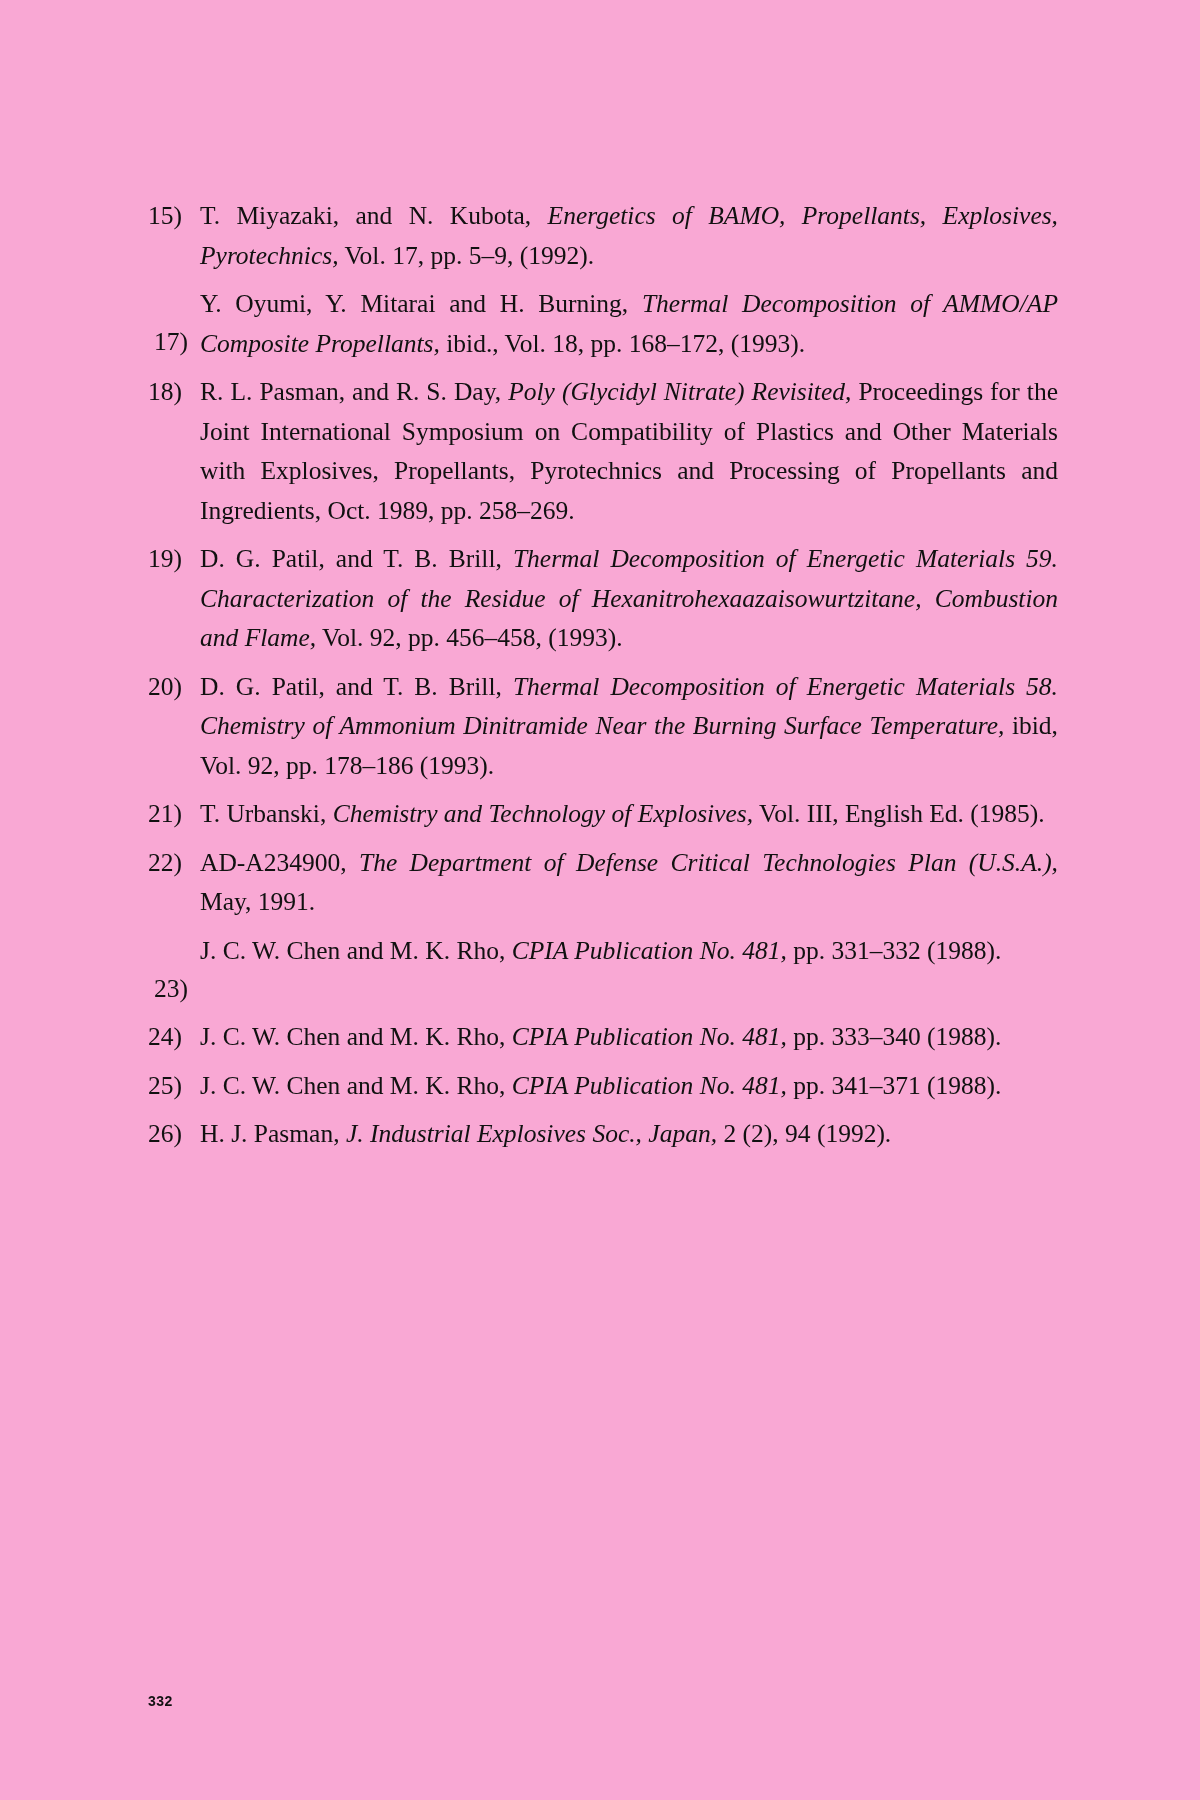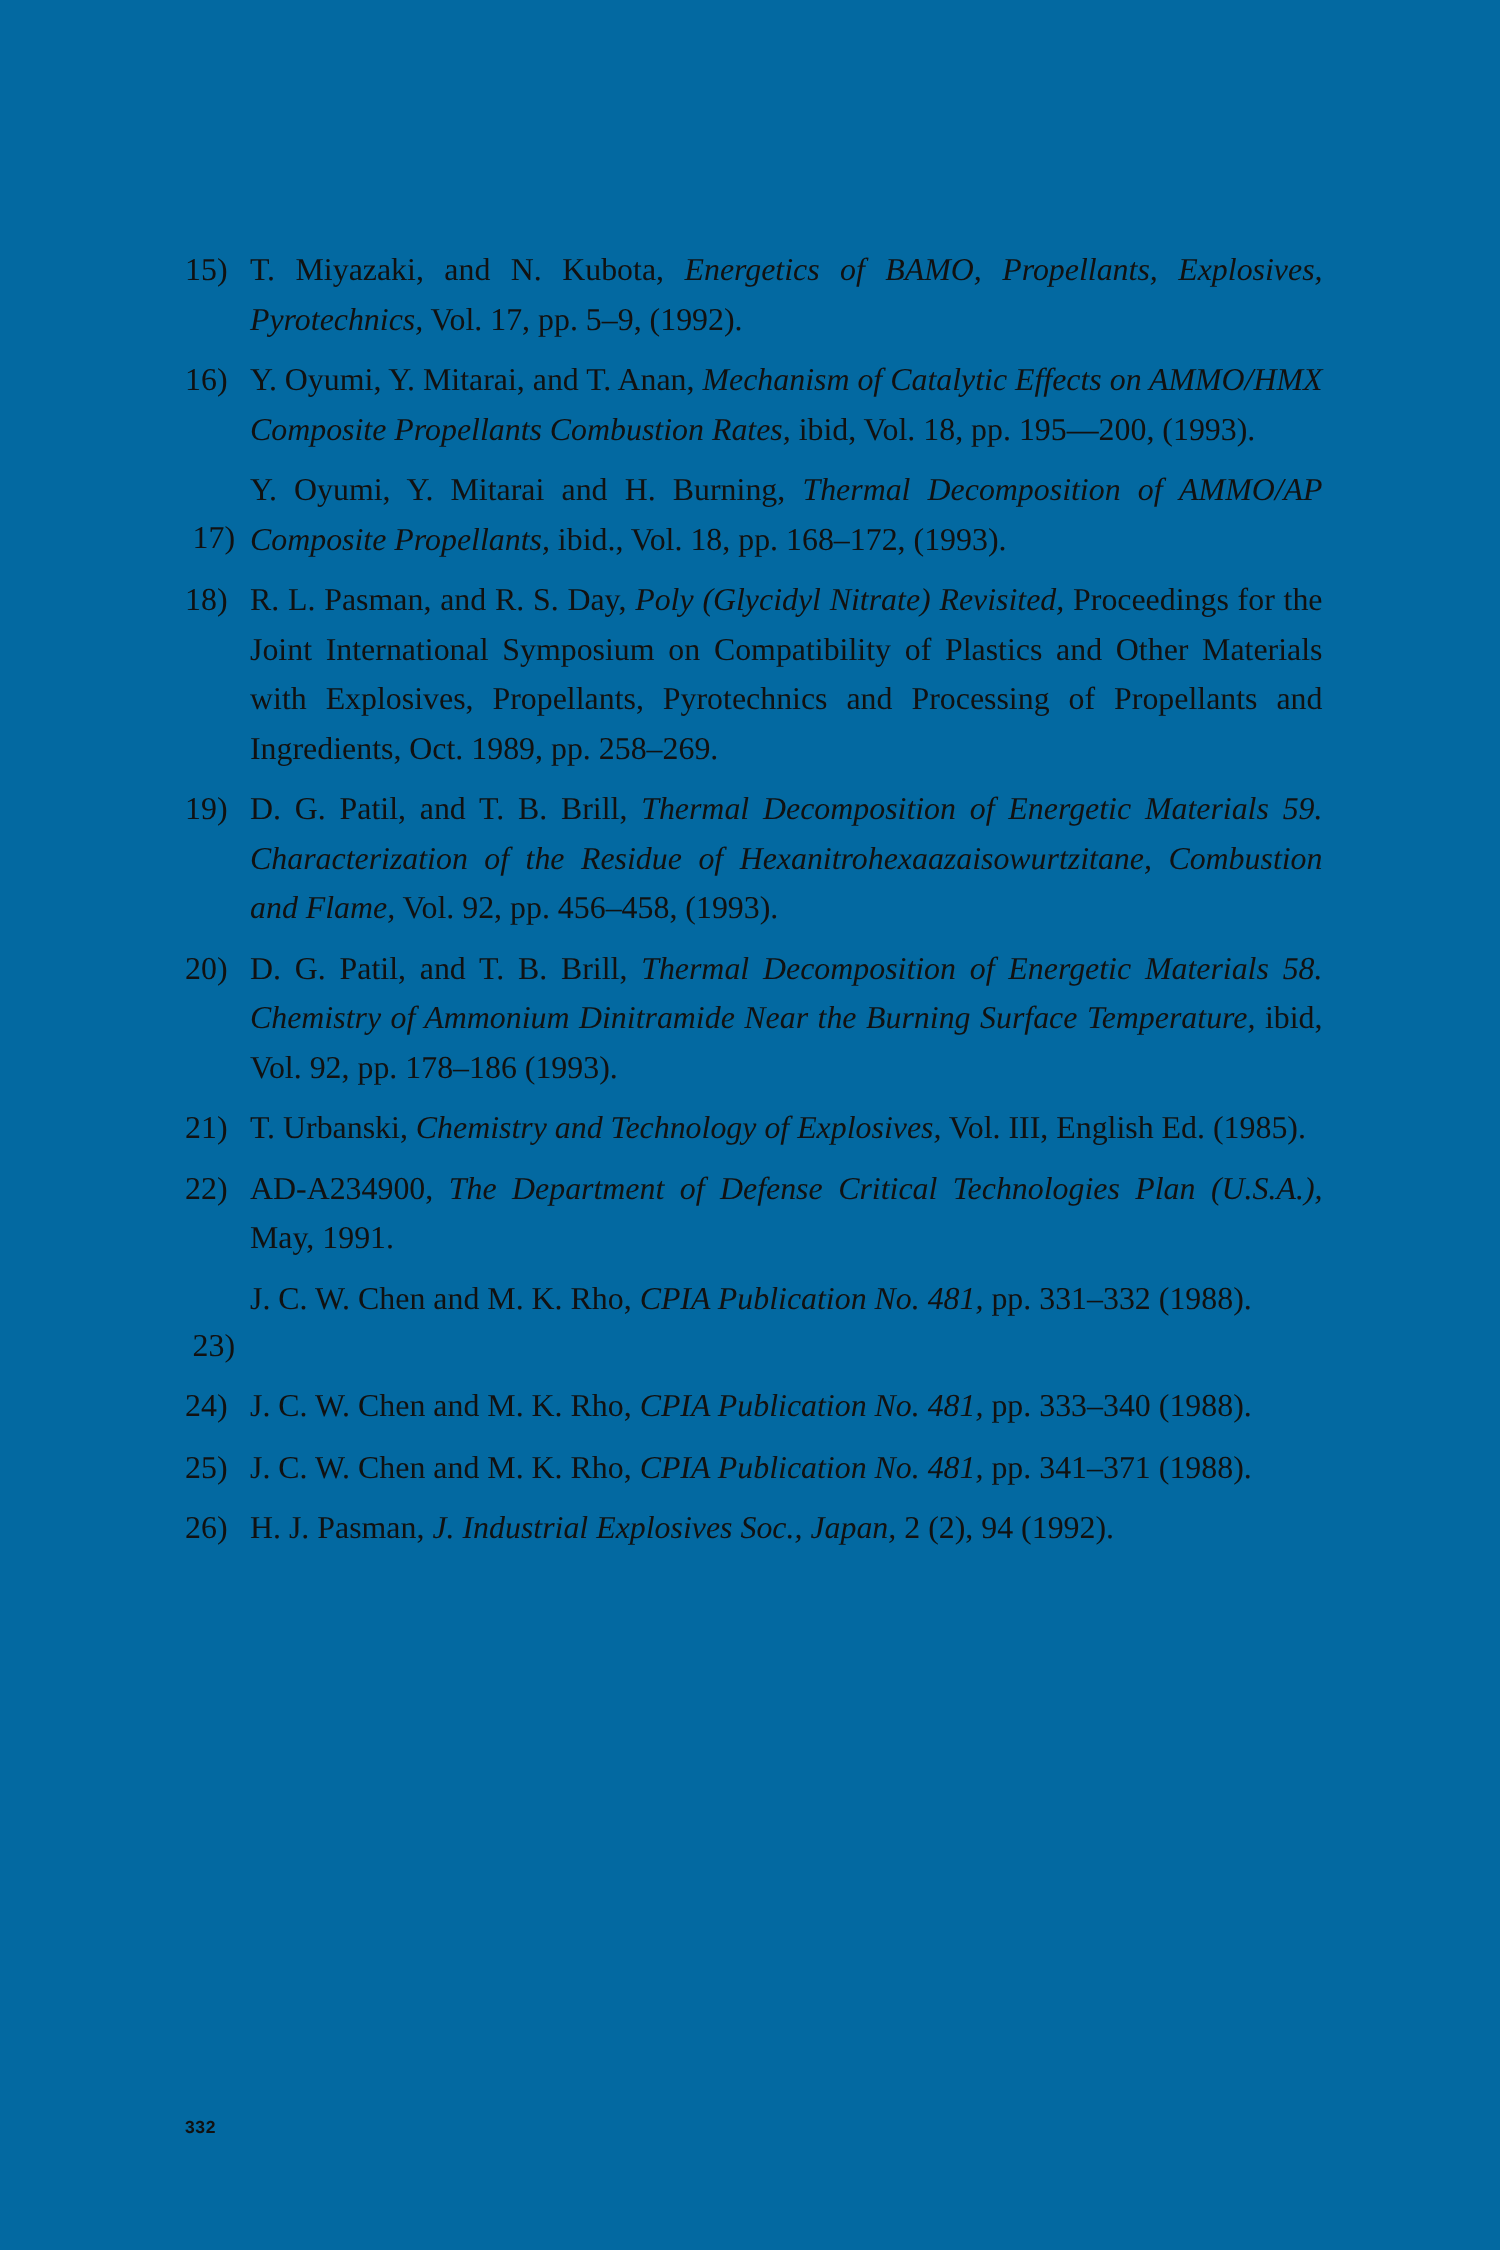--- a/index.html
+++ b/index.html
@@ -14,21 +14,21 @@
     color: #111111;
     position: relative;
     overflow: hidden;
   }
   .page {
     position: absolute;
     left: 0;
     top: 0;
     width: 1200px;
     height: 1800px;
-    background: #0369a1;
+    background: #f9a8d4;
   }
   .refs {
     position: absolute;
     left: 148px;
     top: 196px;
     width: 910px;
   }
   .ref {
     display: flex;
     align-items: flex-start;
@@ -75,24 +75,20 @@
 <body>
 
 <div class="page">
 
   <div class="refs">
       <div class="ref">
         <span class="num">15)</span>
         <div class="body"><span>T. Miyazaki, and N. Kubota, </span><i>Energetics of BAMO, Propellants, Explosives, Pyrotechnics,</i><span> Vol. 17, pp. 5–9, (1992).</span></div>
       </div>
       <div class="ref">
-        <span class="num">16)</span>
-        <div class="body"><span>Y. Oyumi, Y. Mitarai, and T. Anan, </span><i>Mechanism of Catalytic Effects on AMMO/HMX Composite Propellants Combustion Rates,</i><span> ibid, Vol. 18, pp. 195—200, (1993).</span></div>
-      </div>
-      <div class="ref">
         <span class="num indent">17)</span>
         <div class="body"><span>Y. Oyumi, Y. Mitarai and H. Burning, </span><i>Thermal Decomposition of AMMO/AP Composite Propellants,</i><span> ibid., Vol. 18, pp.  168–172, (1993).</span></div>
       </div>
       <div class="ref">
         <span class="num">18)</span>
         <div class="body"><span>R. L. Pasman, and R. S. Day, </span><i>Poly (Glycidyl Nitrate) Revisited,</i><span> Proceedings for the Joint International Symposium on Compatibility of Plastics and Other Materials with Explosives, Propellants, Pyrotechnics and Processing of Propellants and Ingredients, Oct. 1989, pp. 258–269.</span></div>
       </div>
       <div class="ref">
         <span class="num">19)</span>
         <div class="body"><span>D. G. Patil, and T. B. Brill, </span><i>Thermal Decomposition of Energetic Materials 59. Characterization of the Residue of Hexanitrohexaazaisowurtzitane, Combustion and Flame,</i><span> Vol. 92, pp. 456–458, (1993).</span></div>

